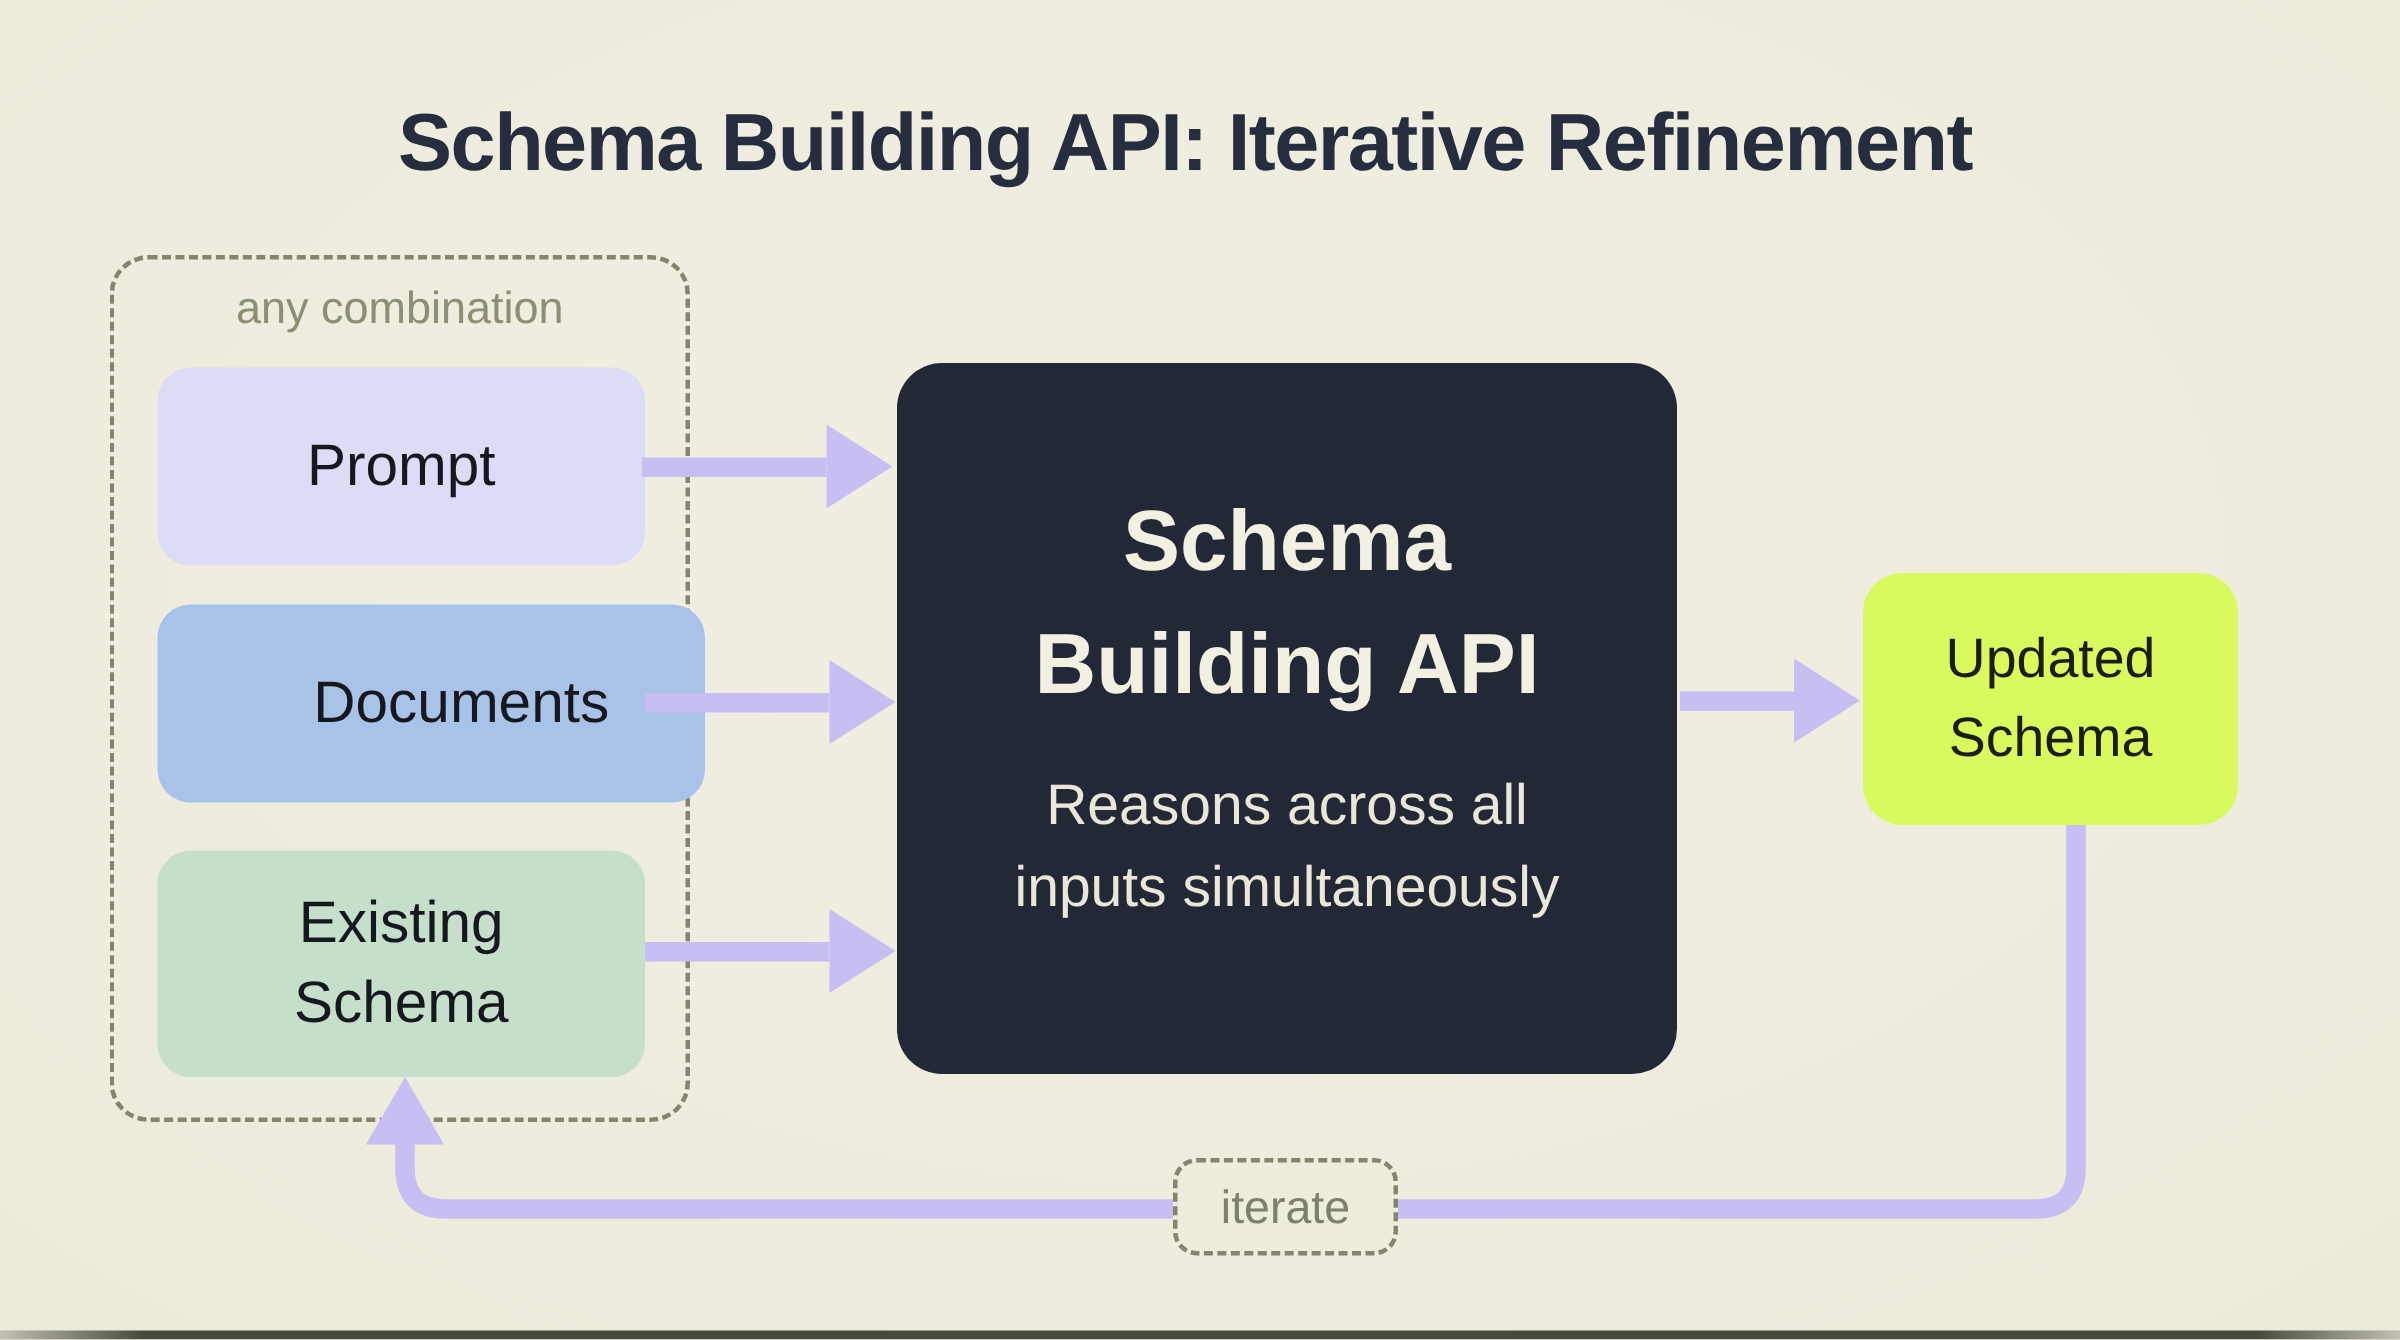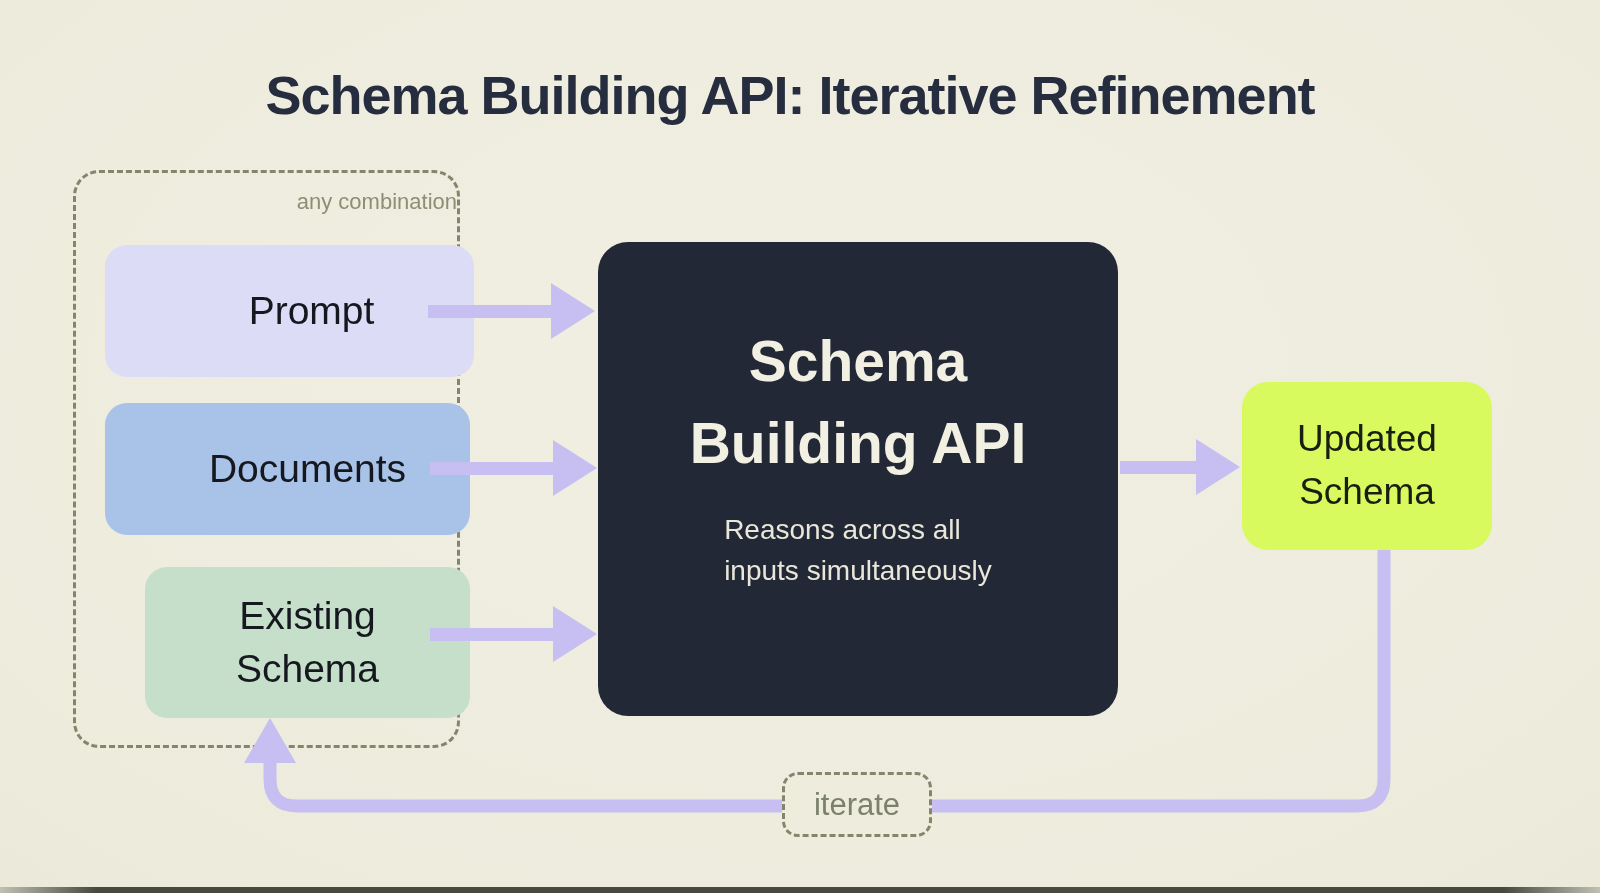--- a/index.html
+++ b/index.html
@@ -11,38 +11,38 @@
   .pre{white-space:pre-line;}
   .title{
     position:absolute;top:64px;left:0;width:1580px;text-align:center;
     font-size:54px;font-weight:700;letter-spacing:-1px;color:#262d3e;
   }
   .group{
     position:absolute;left:73px;top:170px;width:387px;height:578px;
     border:3px dashed #85856d;border-radius:26px;box-sizing:border-box;
   }
   .group-label{
-    position:absolute;left:0;top:16px;width:100%;text-align:right;
-    font-size:22px;color:#8b9074;
+    position:absolute;left:0;top:16px;width:100%;text-align:center;
+    font-size:30px;color:#8b9074;
   }
   .node{
     position:absolute;left:105px;width:325px;border-radius:22px;
     display:flex;align-items:center;justify-content:center;
     font-size:39px;font-weight:500;color:#15181e;text-align:center;line-height:1.35;
   }
-  .node-prompt{top:245px;height:132px;background:#dcdcf6;padding-left:44px;}
+  .node-prompt{top:245px;height:132px;background:#dcdcf6;}
   .node-documents{top:403px;height:132px;background:#a9c2e8;padding-left:40px;}
-  .node-existing{top:567px;height:151px;background:#c6dfca;margin-left:40px;}
+  .node-existing{top:567px;height:151px;background:#c6dfca;}
   .api{
     position:absolute;left:598px;top:242px;width:520px;height:474px;
     background:#222836;border-radius:30px;box-sizing:border-box;
     display:flex;flex-direction:column;align-items:center;padding-top:78px;gap:26px;
   }
   .api-title{font-size:57px;font-weight:700;line-height:1.44;text-align:center;color:#f2f0e2;}
-  .api-sub{font-size:28px;font-weight:400;line-height:1.45;color:#e9e7d9;}
+  .api-sub{font-size:38px;font-weight:400;line-height:1.45;text-align:center;color:#e9e7d9;}
   .output{
     position:absolute;left:1242px;top:382px;width:250px;height:168px;
     background:#d9fa5e;border-radius:26px;
     display:flex;align-items:center;justify-content:center;
     font-size:37px;font-weight:500;color:#1a1e10;text-align:center;line-height:1.42;
   }
   .harrow{position:absolute;display:flex;align-items:center;}
   .harrow .shaft{height:13px;background:#c7bff1;}
   .harrow .head{
     width:0;height:0;

